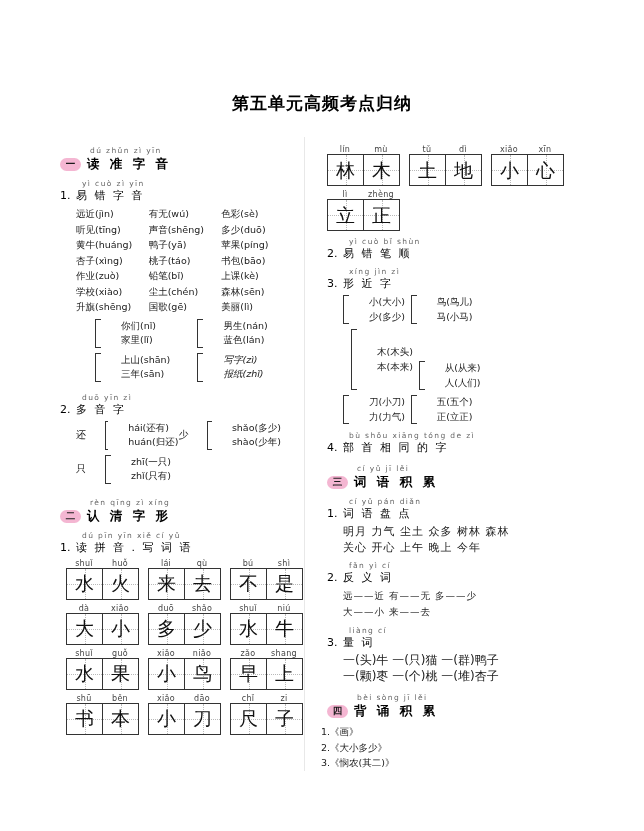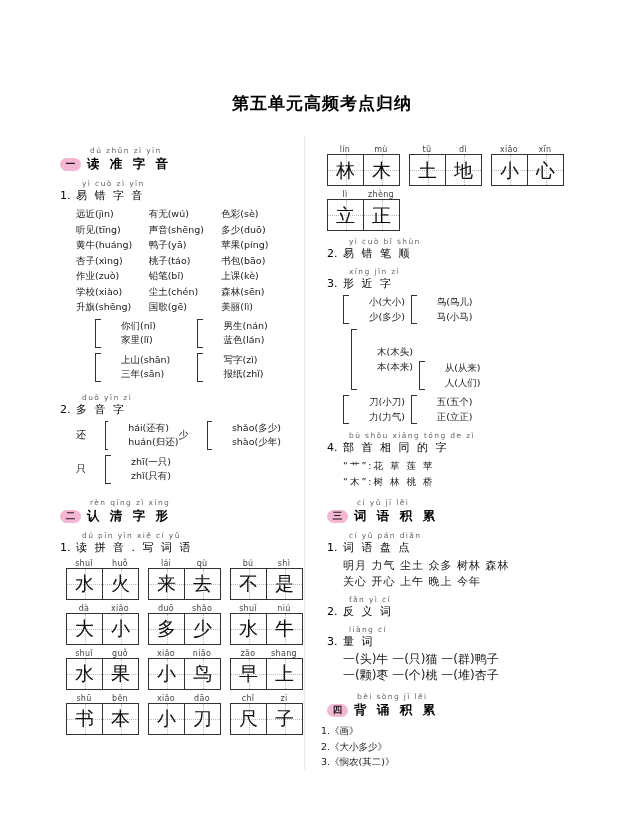--- a/index.html
+++ b/index.html
@@ -181,21 +181,21 @@
               </span>
             </div>
             <div class="pairgrp" style="width:47%;margin-right:0;">
               <span class="lead"></span>
               <span class="brace"></span>
               <span class="pairlines">
                 <span>上山(shān)</span>
                 <span>三年(sān)</span>
               </span>
             </div>
-            <div class="pairgrp" style="width:47%;margin-right:0;">
+            <div class="pairgrp" style="width:47%;margin-right:0;font-style:italic;">
               <span class="lead"></span>
               <span class="brace"></span>
               <span class="pairlines">
                 <span>写字(zì)</span>
                 <span>报纸(zhǐ)</span>
               </span>
             </div>
           </div>
         </div>
       </div>
@@ -561,24 +561,20 @@
           </div>
         </div>
       </div>
 
       <div class="item" style="margin-top:2px;">
         <div class="item-py">bù shǒu xiāng tóng de zì</div>
         <div class="item-head">
           <span class="item-num">4.</span>
           <span>部 首  相  同 的 字</span>
         </div>
-        <div class="body">
-          <div class="radline">“艹”:花 草 莲 苹</div>
-          <div class="radline">“木”:树 林 桃 桥</div>
-        </div>
       </div>
 
       <div class="sec">
         <div class="sec-py">cí yǔ jī lěi</div>
         <div class="sec-head">
           <span class="badge">三</span>
           <span class="sec-title">词 语 积 累</span>
         </div>
       </div>
 
@@ -593,20 +589,24 @@
           <div class="invline">关心  开心  上午  晚上  今年</div>
         </div>
       </div>
 
       <div class="item">
         <div class="item-py">fǎn yì cí</div>
         <div class="item-head">
           <span class="item-num">2.</span>
           <span>反 义 词</span>
         </div>
+        <div class="body">
+          <div class="antline">远——近  有——无  多——少</div>
+          <div class="antline">大——小  来——去</div>
+        </div>
       </div>
 
       <div class="item">
         <div class="item-py">liàng cí</div>
         <div class="item-head">
           <span class="item-num">3.</span>
           <span>量 词</span>
         </div>
         <div class="body">
           <div class="mwline">一(头)牛  一(只)猫  一(群)鸭子</div>

